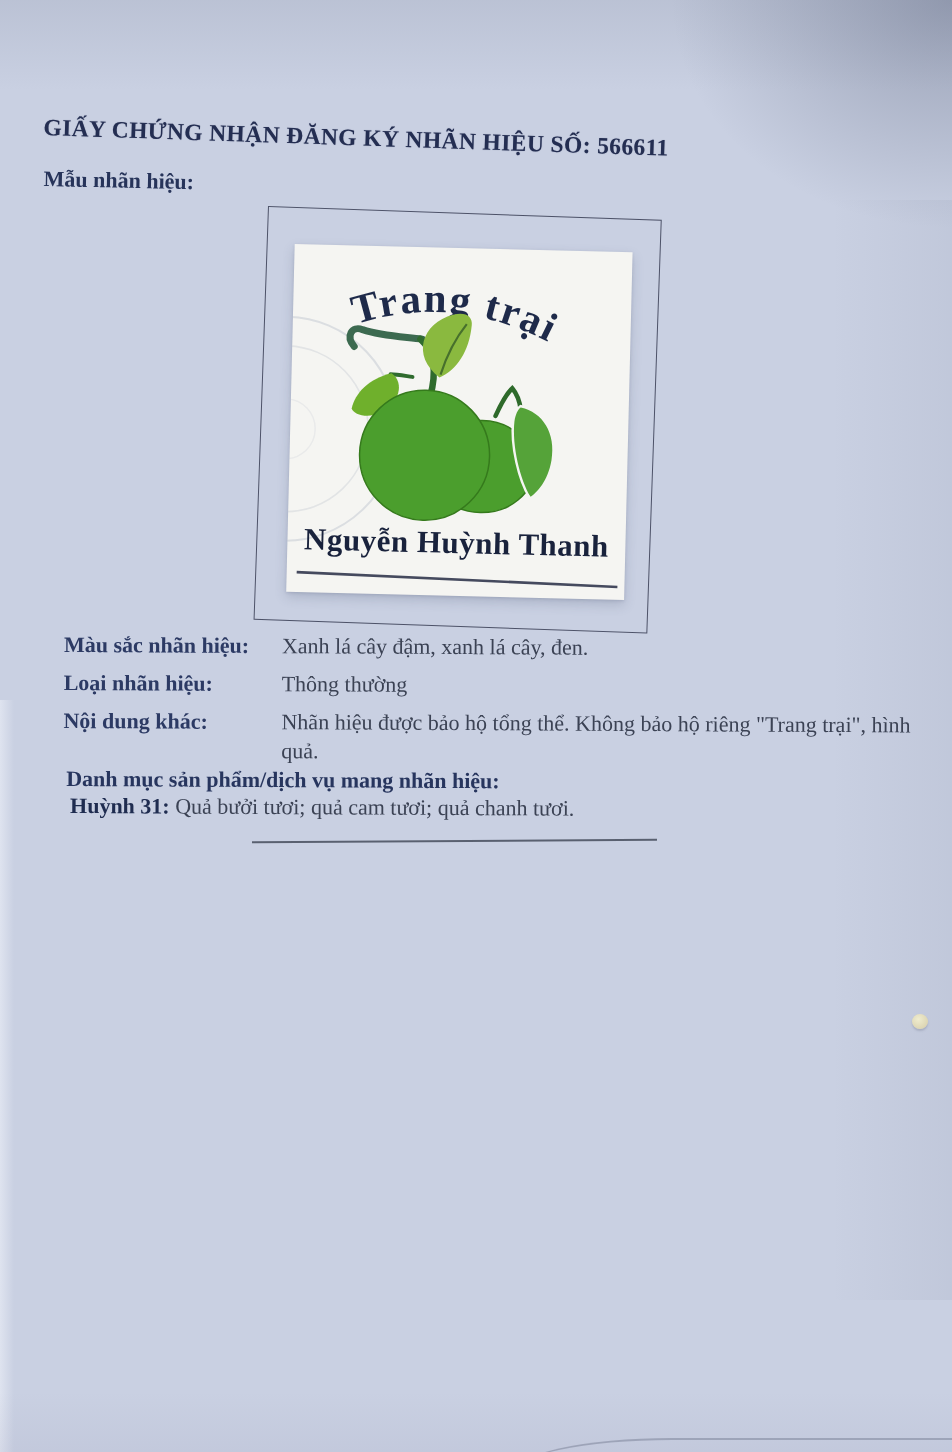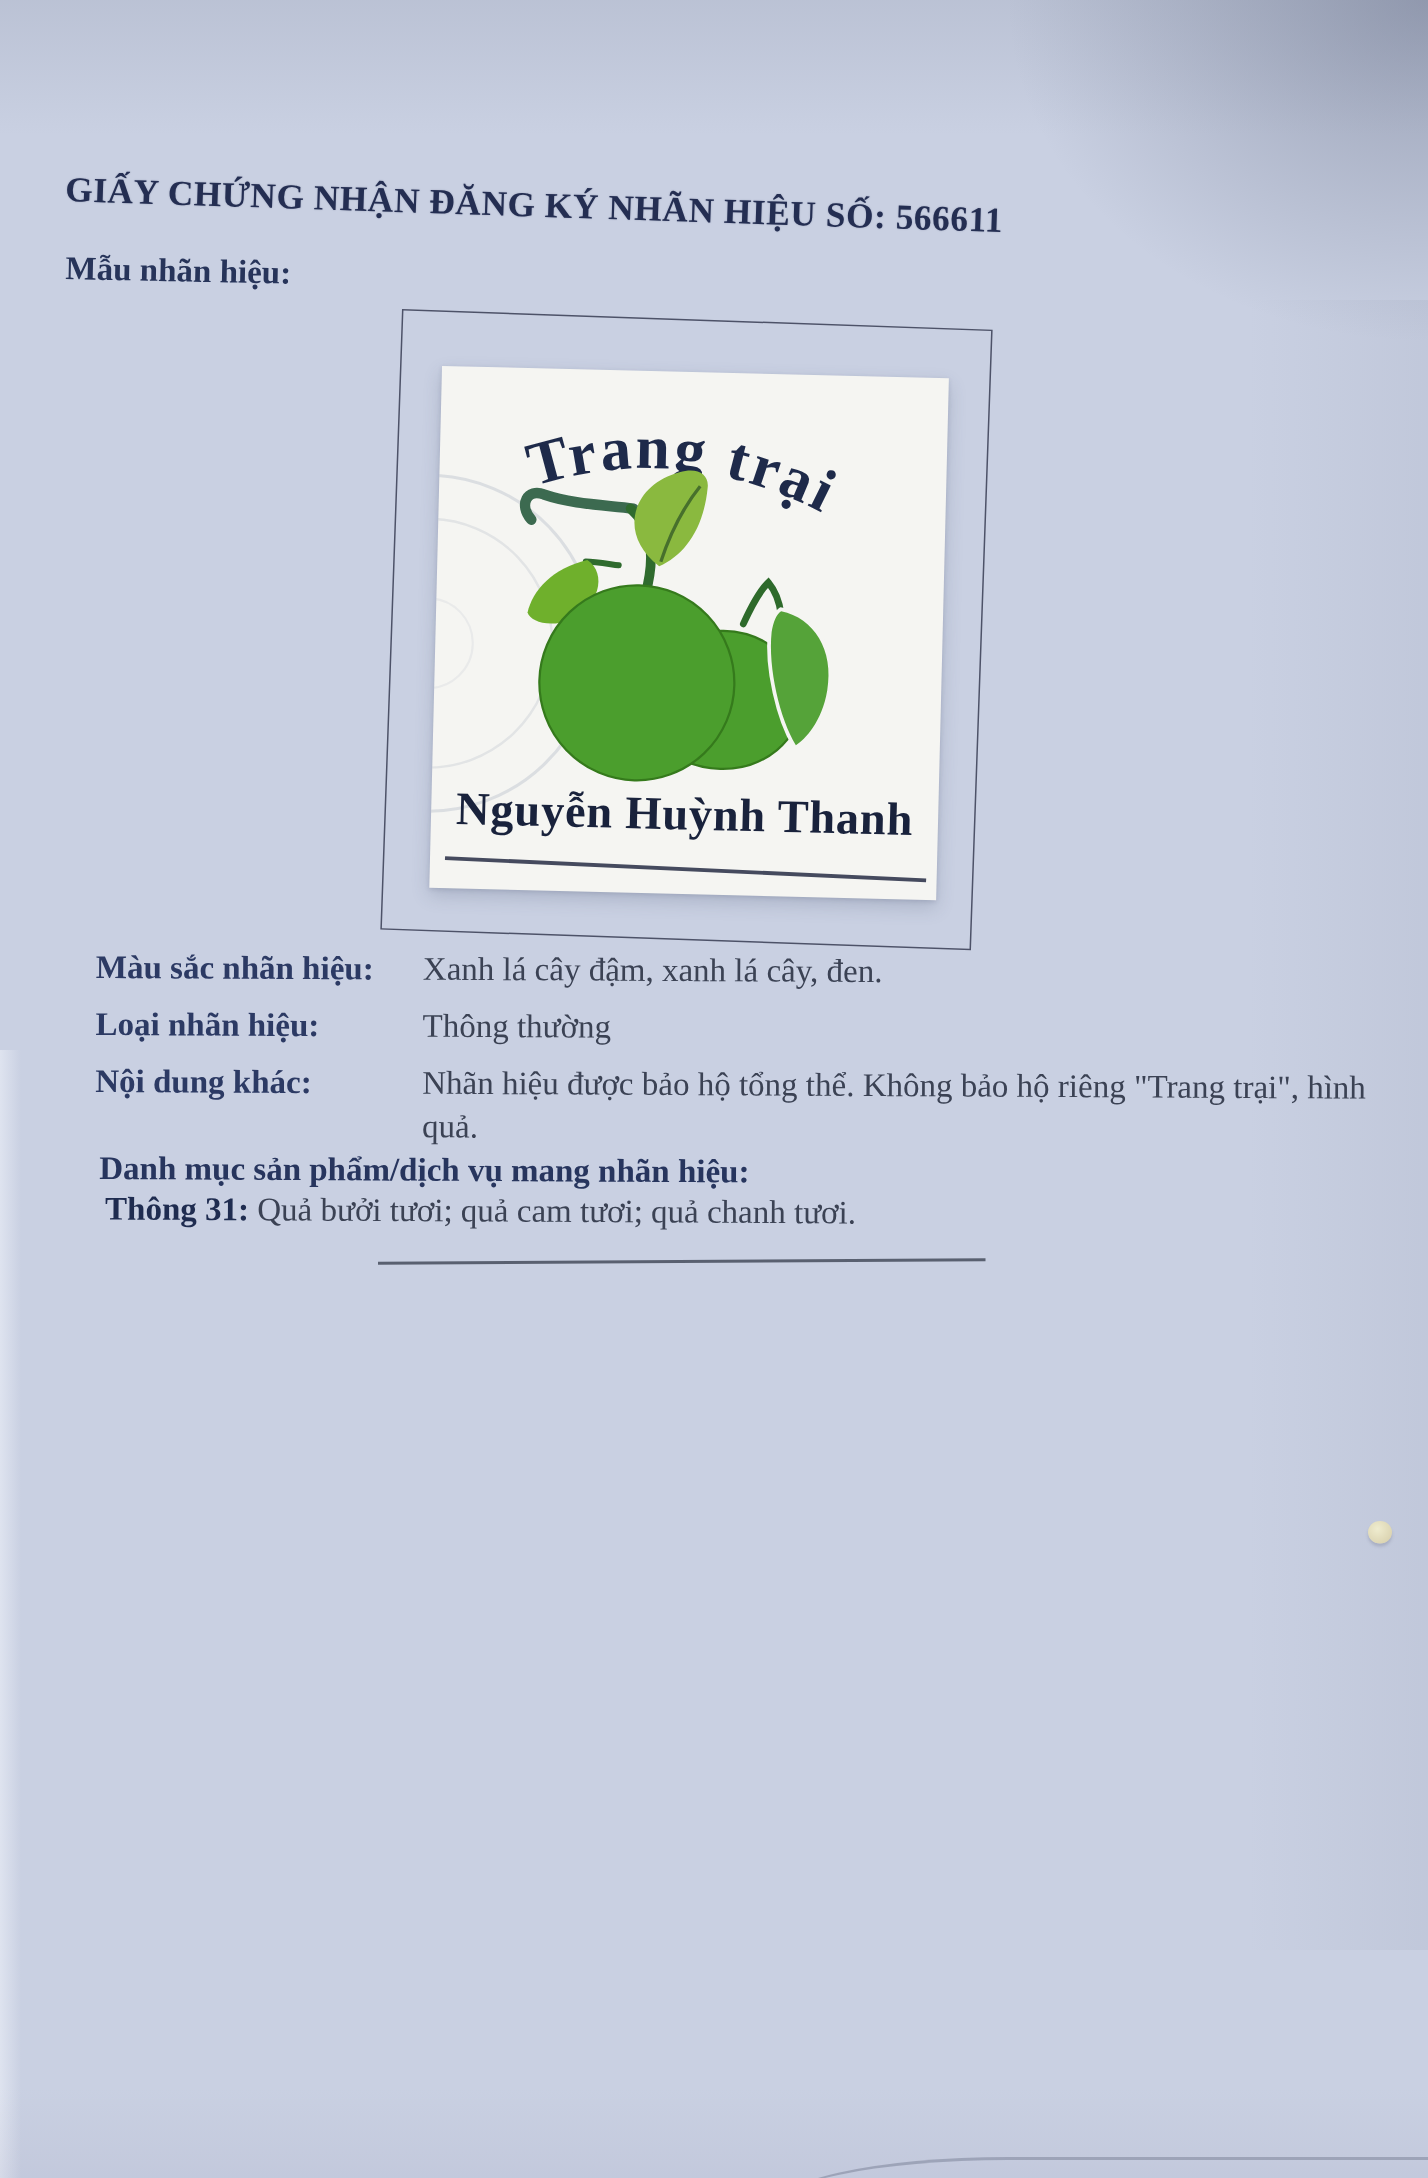--- a/index.html
+++ b/index.html
@@ -151,19 +151,19 @@
   <div class="detail-row">
     <span class="detail-label">Loại nhãn hiệu:</span>
     <span class="detail-value">Thông thường</span>
   </div>
   <div class="detail-row">
     <span class="detail-label">Nội dung khác:</span>
     <span class="detail-value">Nhãn hiệu được bảo hộ tổng thể. Không bảo hộ riêng "Trang trại", hình quả.</span>
   </div>
   <div class="product-heading">Danh mục sản phẩm/dịch vụ mang nhãn hiệu:</div>
   <div class="group-line">
-    <span class="group-label">Thông 31:</span>
+    <span class="group-label">Huỳnh 31:</span>
     <span class="group-value"> Quả bưởi tươi; quả cam tươi; quả chanh tươi.</span>
   </div>
 </div>
 
 <div class="separator"></div>
 <div class="paper-speck"></div>
 
 </body></html>

